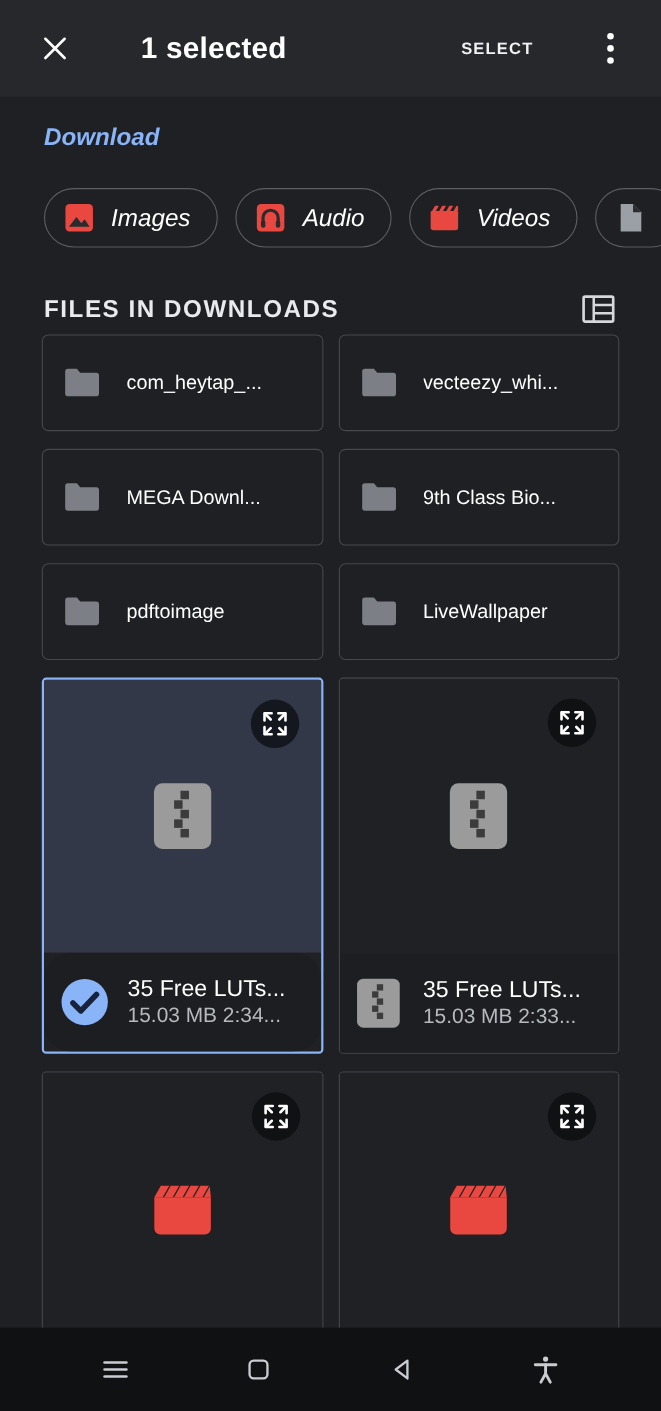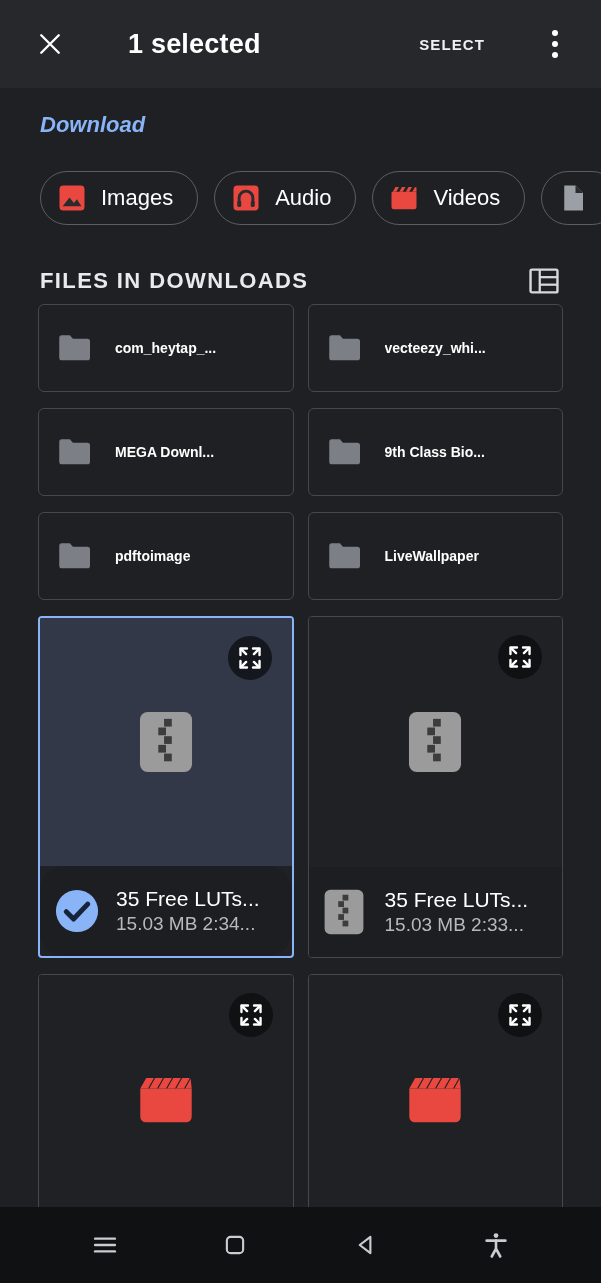--- a/index.html
+++ b/index.html
@@ -98,20 +98,21 @@
     flex: 0 0 auto;
     height: 54px;
     border: 1px solid #5b5e63;
     border-radius: 27px;
     display: flex;
     align-items: center;
     gap: 14px;
     padding: 0 24px 0 16px;
     cursor: pointer;
     background: transparent;
+    font-style: italic;
   }
   .chip-label {
     font-size: 22px;
     color: #ffffff;
     white-space: nowrap;
   }
   .chip-icon { width: 30px; height: 30px; flex: 0 0 auto; display:block; }
   .chip-partial { padding-right: 16px; }
 
   
@@ -147,25 +148,24 @@
     display: flex;
     align-items: center;
     gap: 22px;
     padding: 0 18px;
     background: #1e2023;
     cursor: pointer;
     overflow: hidden;
   }
   .folder-icon { width: 36px; height: 30px; flex: 0 0 auto; display:block; }
   .folder-name {
-    font-size: 14px;
+    font-size: 18px;
     color: #ffffff;
     white-space: nowrap;
     overflow: hidden;
-    font-weight: bold;
   }
 
   
   .file-card {
     position: relative;
     height: 342px;
     border: 1px solid #46484c;
     border-radius: 4px;
     background: #1f2125;
     overflow: hidden;

